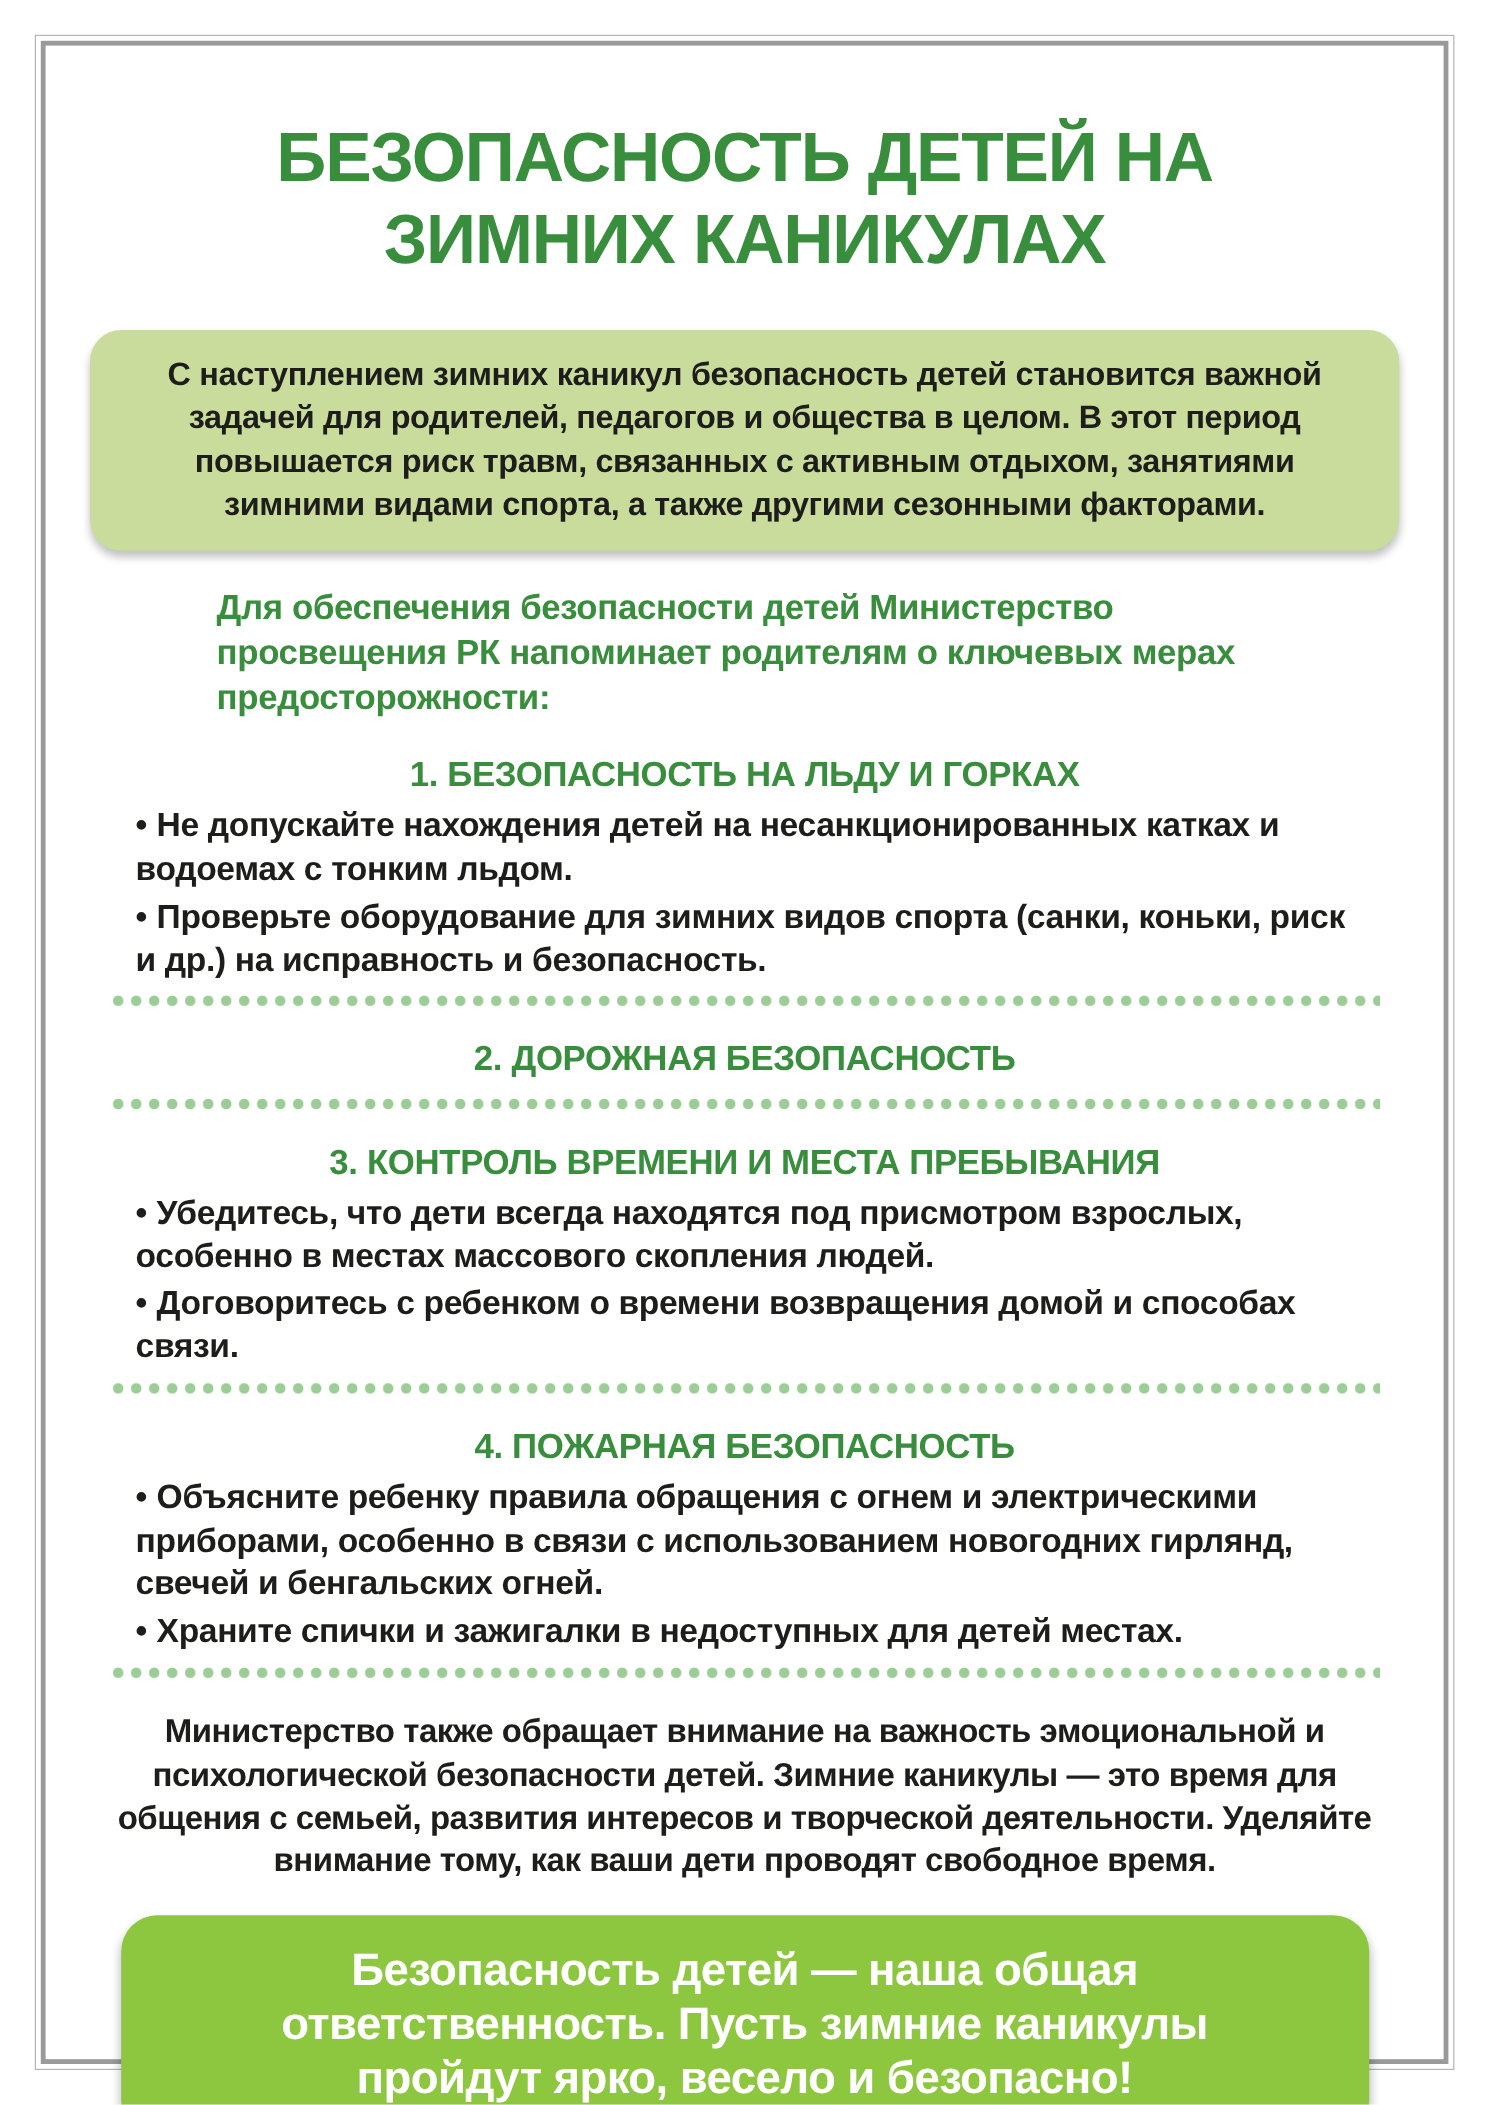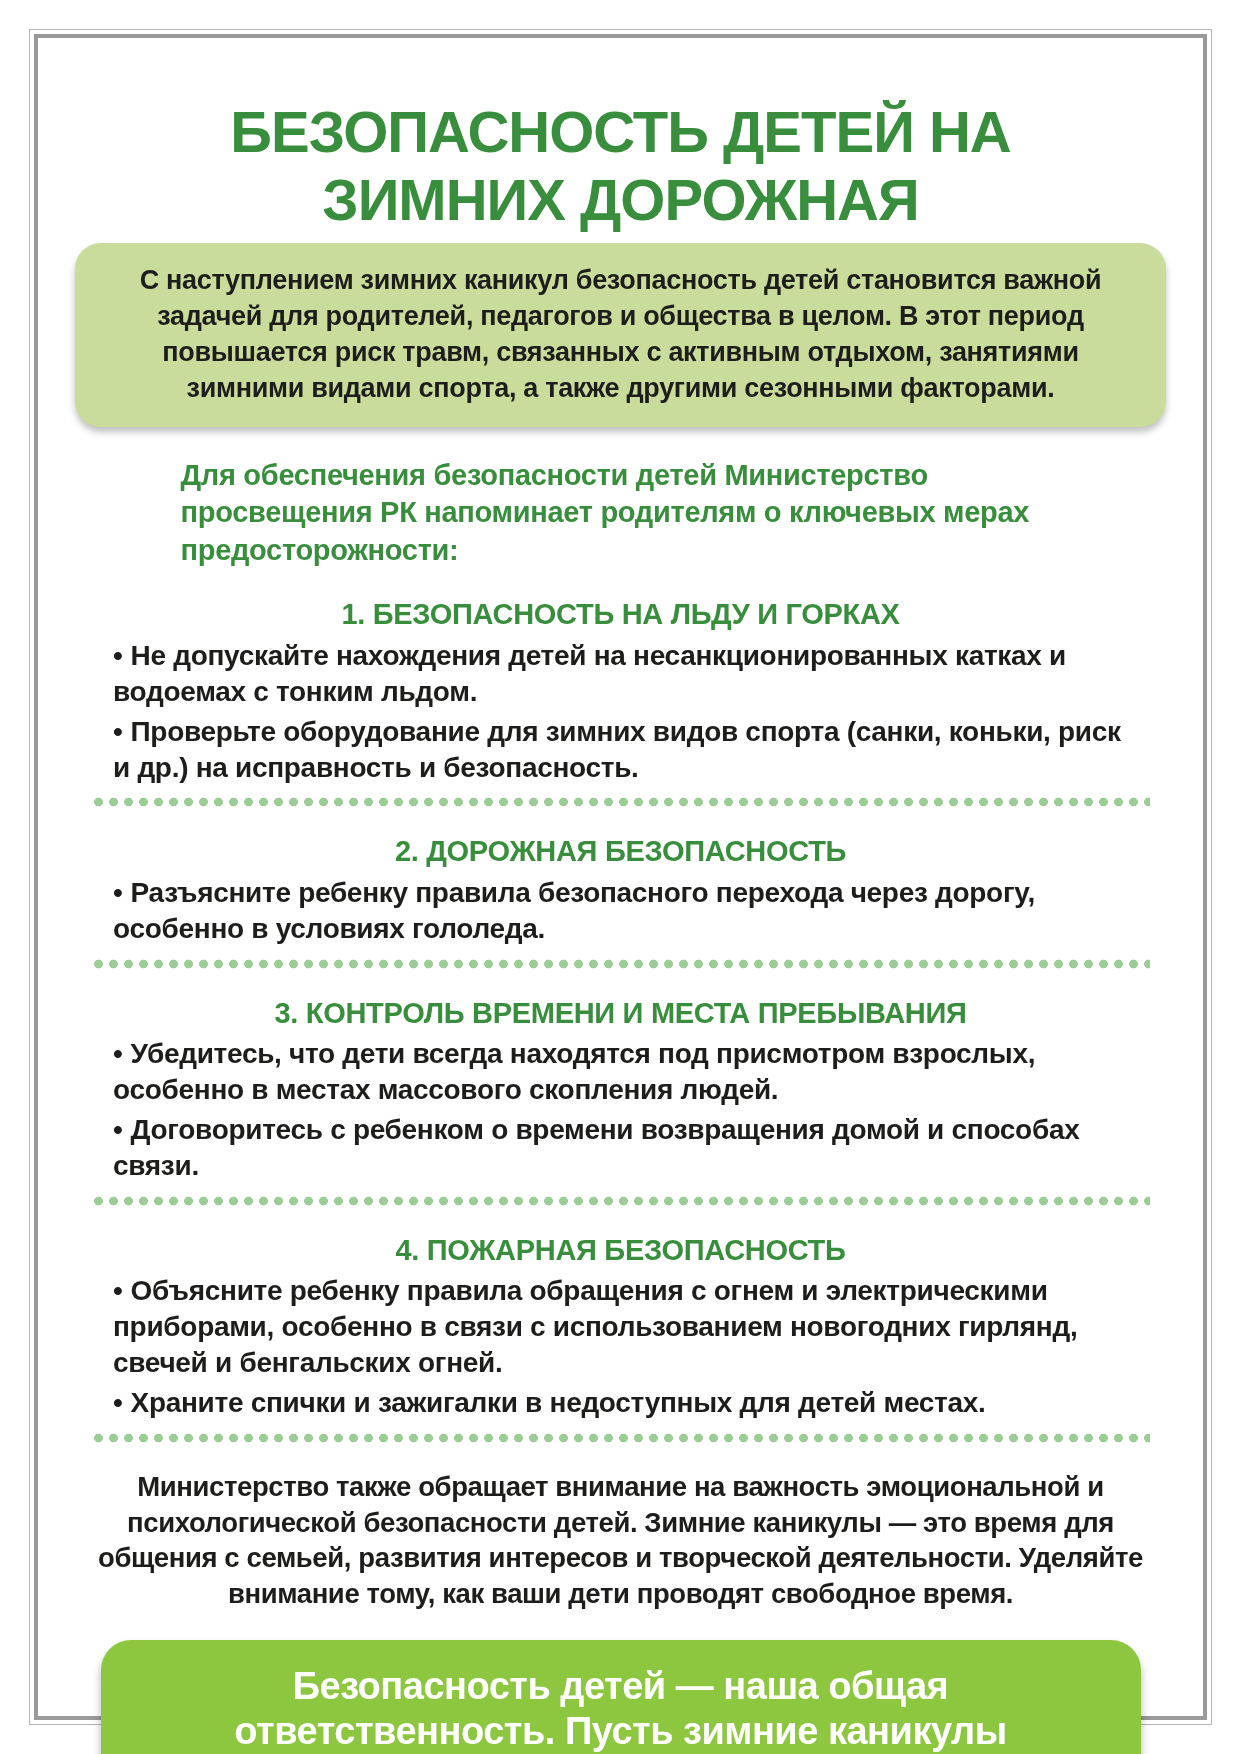--- a/index.html
+++ b/index.html
@@ -17,21 +17,21 @@
 
   .title{
     margin:0;text-align:center;
     color:#388e3c;
     font-size:58px;font-weight:700;line-height:1.18;
     letter-spacing:-1px;
   }
   .title span{display:block;}
 
   .intro-box{
-    margin:8px auto 0;
+    margin:40px auto 0;
     width:100%;box-sizing:border-box;
     background:#c9dc9b;
     border-radius:26px;
     padding:20px 36px;
     box-shadow:0 5px 7px rgba(0,0,0,0.25);
   }
   .intro-box p{
     margin:0;text-align:center;
     font-size:27px;font-weight:700;line-height:1.33;
     letter-spacing:-0.3px;color:#1d1d1b;
@@ -93,40 +93,39 @@
 <body>
 
 <div class="page">
   <div class="frame-outer"></div>
   <div class="frame-inner"></div>
 
   <div class="content">
 
     <h1 class="title">
       <span>БЕЗОПАСНОСТЬ ДЕТЕЙ НА</span>
-      <span>ЗИМНИХ ДОРОЖНАЯ</span>
+      <span>ЗИМНИХ КАНИКУЛАХ</span>
     </h1>
 
     <div class="intro-box">
       <p>С наступлением зимних каникул безопасность детей становится важной задачей для родителей, педагогов и общества в целом. В этот период повышается риск травм, связанных с активным отдыхом, занятиями зимними видами спорта, а также другими сезонными факторами.</p>
     </div>
 
     <p class="subtitle">Для обеспечения безопасности детей Министерство просвещения РК напоминает родителям о ключевых мерах предосторожности:</p>
 
     <section>
       <h2 class="sec-heading">1. БЕЗОПАСНОСТЬ НА ЛЬДУ И ГОРКАХ</h2>
       <p class="bullet"><span class="bullet-marker">•</span><span>Не допускайте нахождения детей на несанкционированных катках и водоемах с тонким льдом.</span></p>
       <p class="bullet"><span class="bullet-marker">•</span><span>Проверьте оборудование для зимних видов спорта (санки, коньки, риск и др.) на исправность и безопасность.</span></p>
     </section>
 
     <div class="dotted-sep"></div>
 
     <section>
       <h2 class="sec-heading">2. ДОРОЖНАЯ БЕЗОПАСНОСТЬ</h2>
-      <p class="bullet"><span class="bullet-marker">•</span><span>Разъясните ребенку правила безопасного перехода через дорогу, особенно в условиях гололеда.</span></p>
     </section>
 
     <div class="dotted-sep"></div>
 
     <section>
       <h2 class="sec-heading">3. КОНТРОЛЬ ВРЕМЕНИ И МЕСТА ПРЕБЫВАНИЯ</h2>
       <p class="bullet"><span class="bullet-marker">•</span><span>Убедитесь, что дети всегда находятся под присмотром взрослых, особенно в местах массового скопления людей.</span></p>
       <p class="bullet"><span class="bullet-marker">•</span><span>Договоритесь с ребенком о времени возвращения домой и способах связи.</span></p>
     </section>
 

